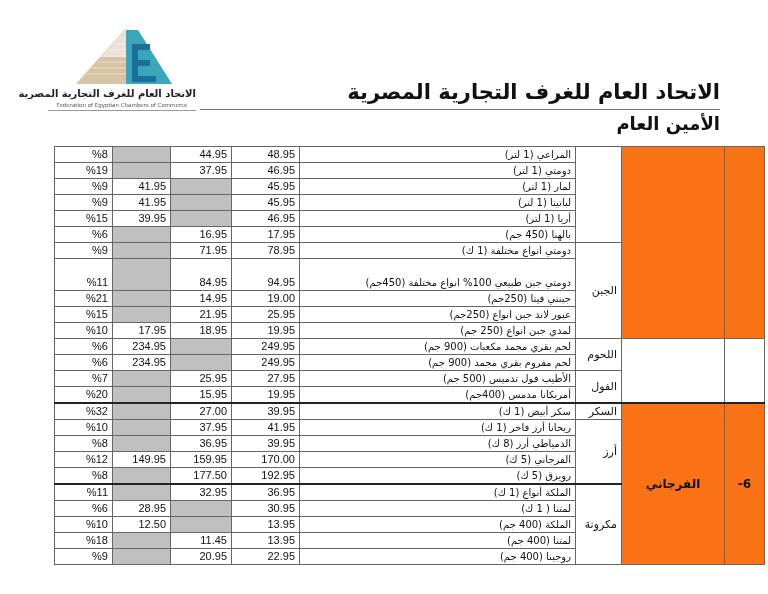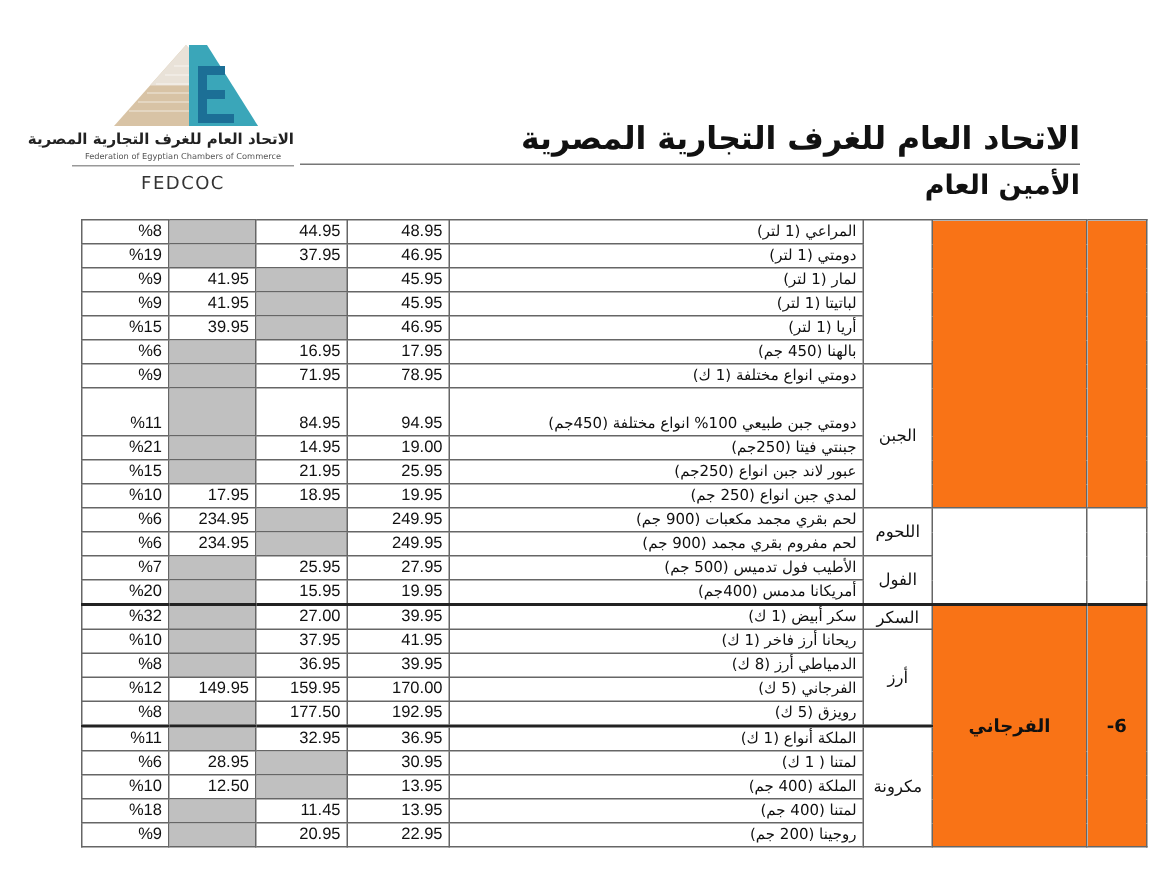--- a/index.html
+++ b/index.html
@@ -14,21 +14,21 @@
 
   .header-title { position:absolute; right:48px; top:80px; font-size:21px; font-weight:bold; direction:rtl; color:#111; white-space:nowrap; }
   .header-rule { position:absolute; left:200px; right:48px; top:109px; border-top:1px solid #777; }
   .header-sub { position:absolute; right:48px; top:113px; font-size:18px; font-weight:bold; direction:rtl; color:#111; }
 
   table.prices { position:absolute; left:54px; top:146px; border-collapse:collapse; table-layout:fixed; direction:ltr; }
   table.prices td { border:1px solid #666; height:15px; padding:0 4px; font-size:10px; line-height:15px; overflow:hidden; white-space:nowrap; }
   table.prices td.num { text-align:right; font-family:"Liberation Sans", sans-serif; font-size:11px; }
   table.prices td.gray { background:#c0c0c0; }
   table.prices td.name { text-align:right; direction:rtl;margin-top:46px; }
-  table.prices td.cat { text-align:center; direction:rtl; font-size:11px; vertical-align:middle; }
+  table.prices td.cat { text-align:right; direction:rtl; font-size:11px; vertical-align:middle; }
   table.prices td.big { background:#f97316; text-align:center; vertical-align:middle; font-weight:bold; font-size:12px; direction:rtl; }
   table.prices td.blank { border-top:none; border-bottom:none; }
   tr.tall td { height:31px; vertical-align:bottom; }
   tr.sep td { border-top:2px solid #222; }
 </style>
 </head>
 <body>
 
 <div class="logo">
   <svg class="logo-tri" viewBox="0 0 96 54">
@@ -41,21 +41,20 @@
         <line x1="16" y1="38" x2="50" y2="38"></line>
       <line x1="22" y1="32" x2="50" y2="32"></line>
         <line x1="28" y1="26" x2="50" y2="26"></line>
       <line x1="34" y1="20" x2="50" y2="20"></line>
         <line x1="40" y1="14" x2="50" y2="14"></line>
     </g>
   </svg>
   <div class="logo-ar">الاتحاد العام للغرف التجارية المصرية</div>
   <div class="logo-en">Federation of Egyptian Chambers of Commerce</div>
   <div class="logo-line"></div>
-  <div class="logo-code">FEDCOC</div>
 </div>
 
 <div class="header-title">الاتحاد العام للغرف التجارية المصرية</div>
 <div class="header-rule"></div>
 <div class="header-sub">الأمين العام</div>
 
 <table class="prices">
   <colgroup>
     <col style="width:58px">
       <col style="width:58px">
@@ -246,16 +245,16 @@
         <td class="num gray"></td>
         <td class="num">11.45</td>
         <td class="num">13.95</td>
         <td class="name">لمتنا (400 جم)</td>
       </tr>
       <tr>
         <td class="num">%9</td>
         <td class="num gray"></td>
         <td class="num">20.95</td>
         <td class="num">22.95</td>
-        <td class="name">روجينا (200 جم)</td>
+        <td class="name">روجينا (400 جم)</td>
       </tr>
     </tbody>
 </table>
 
 </body></html>

